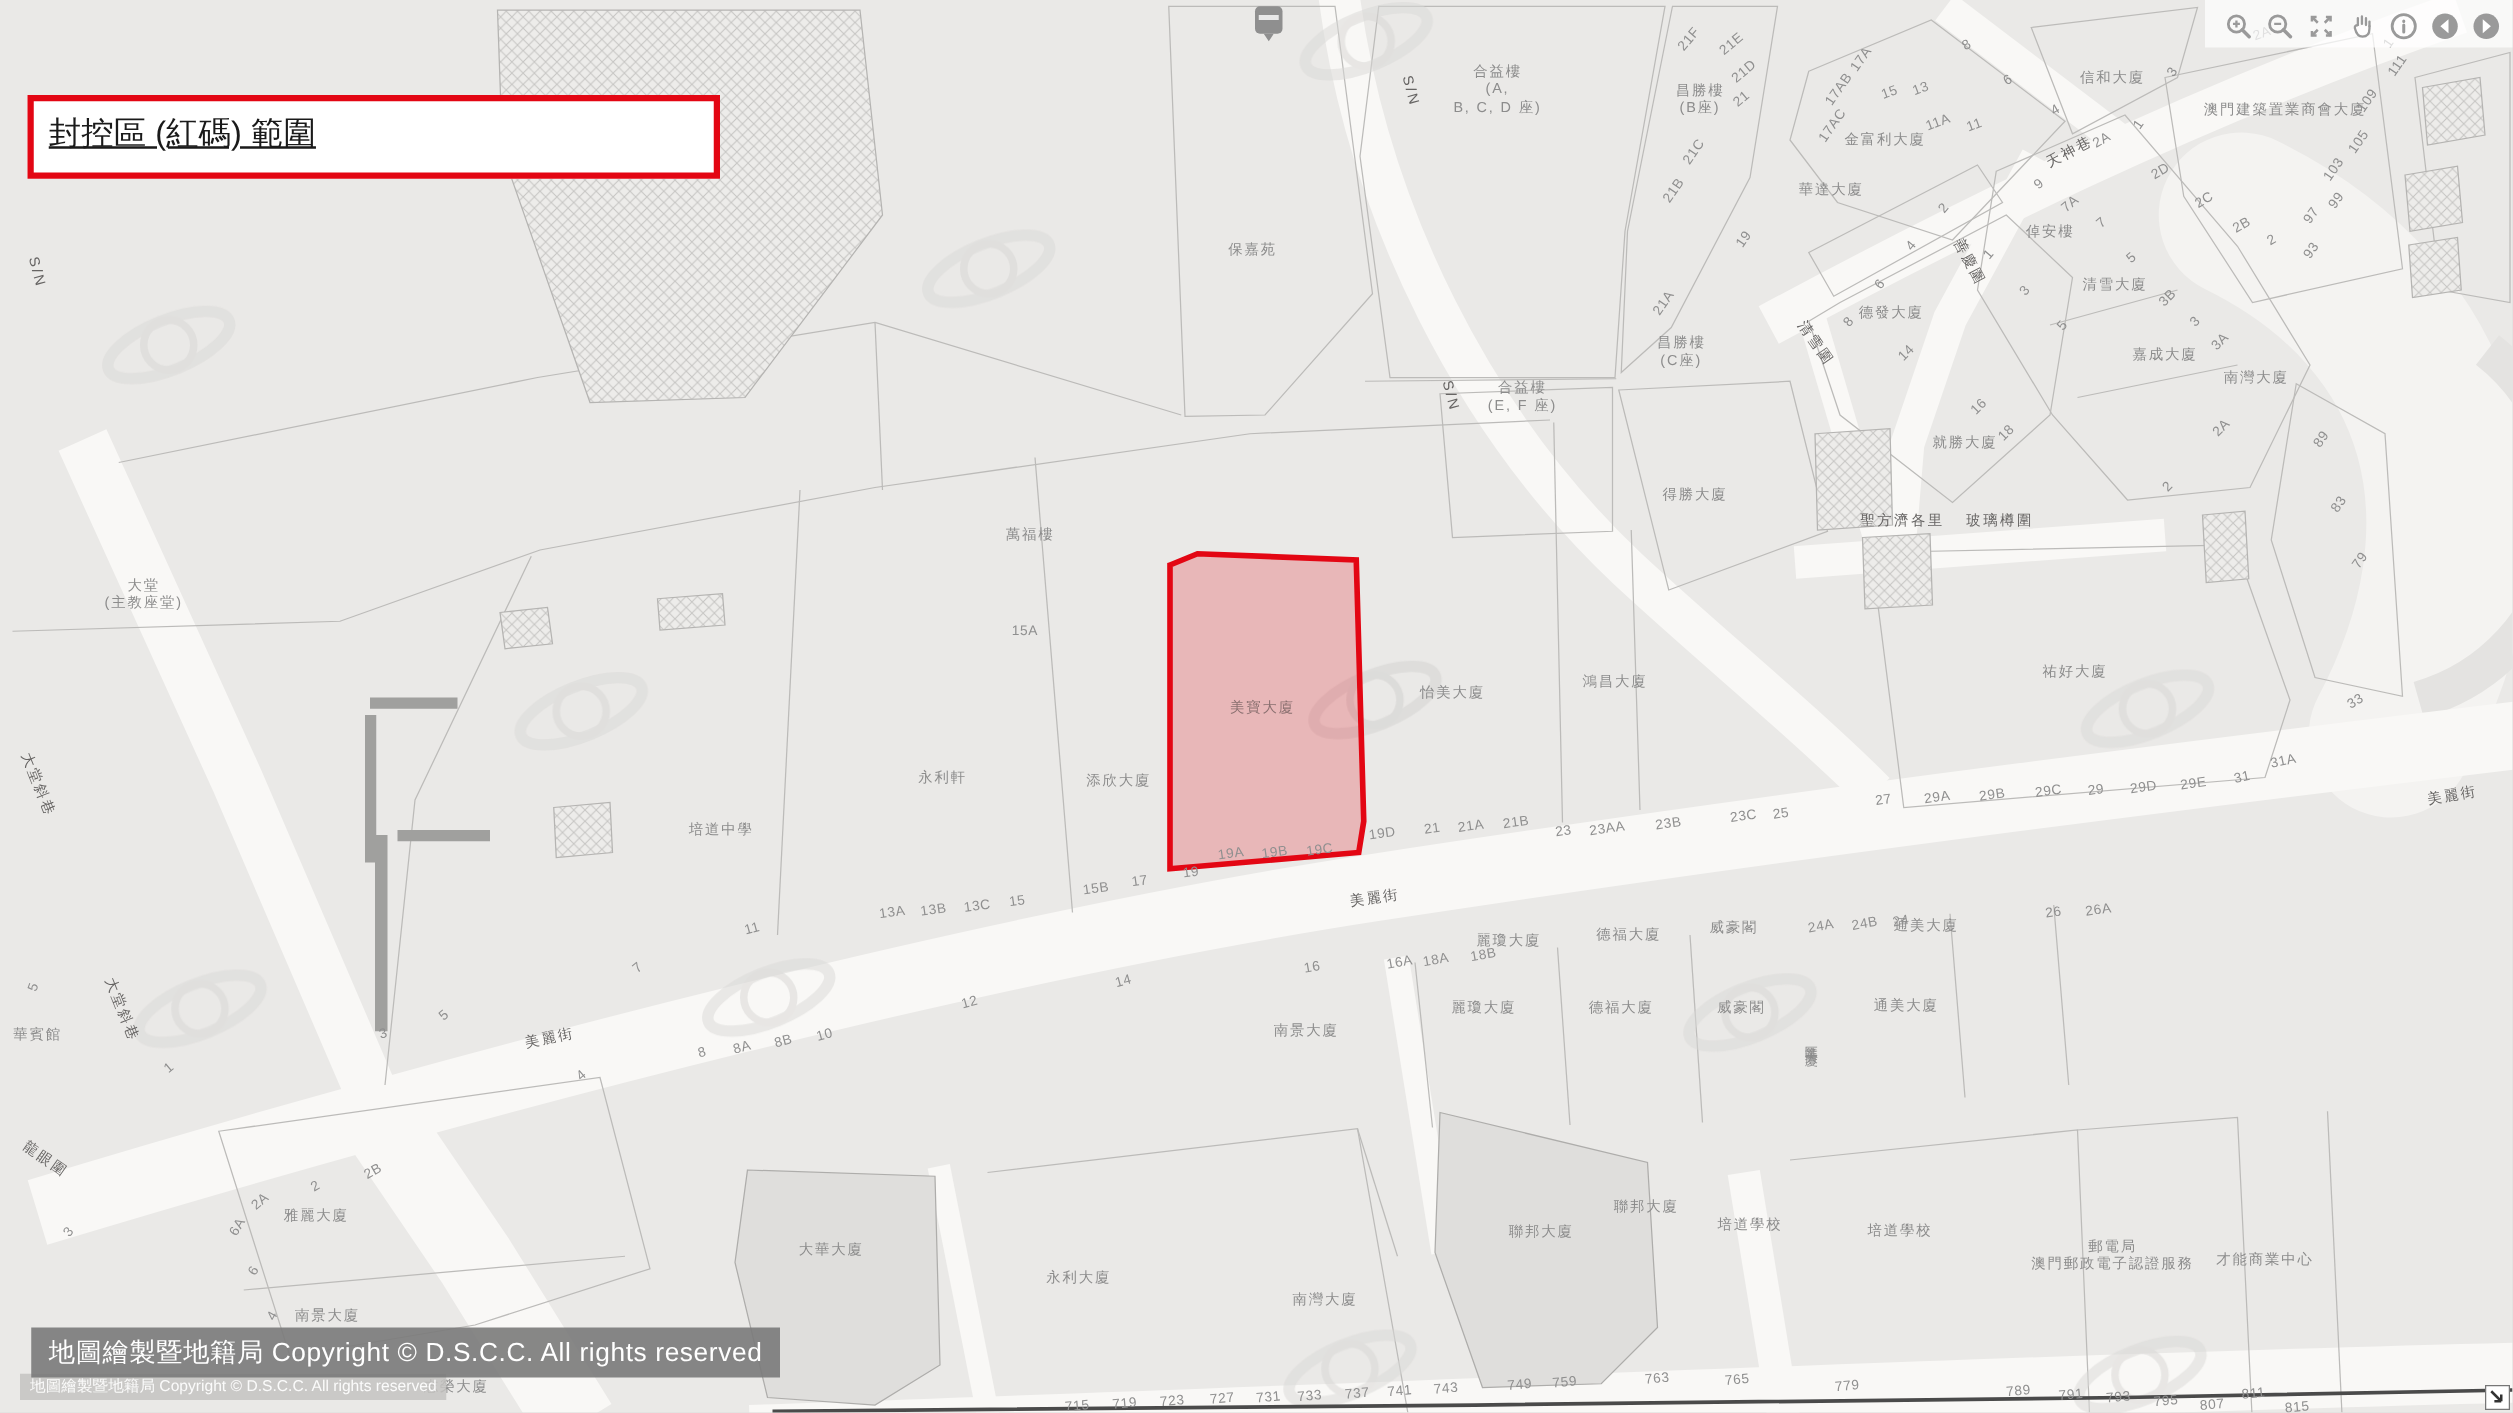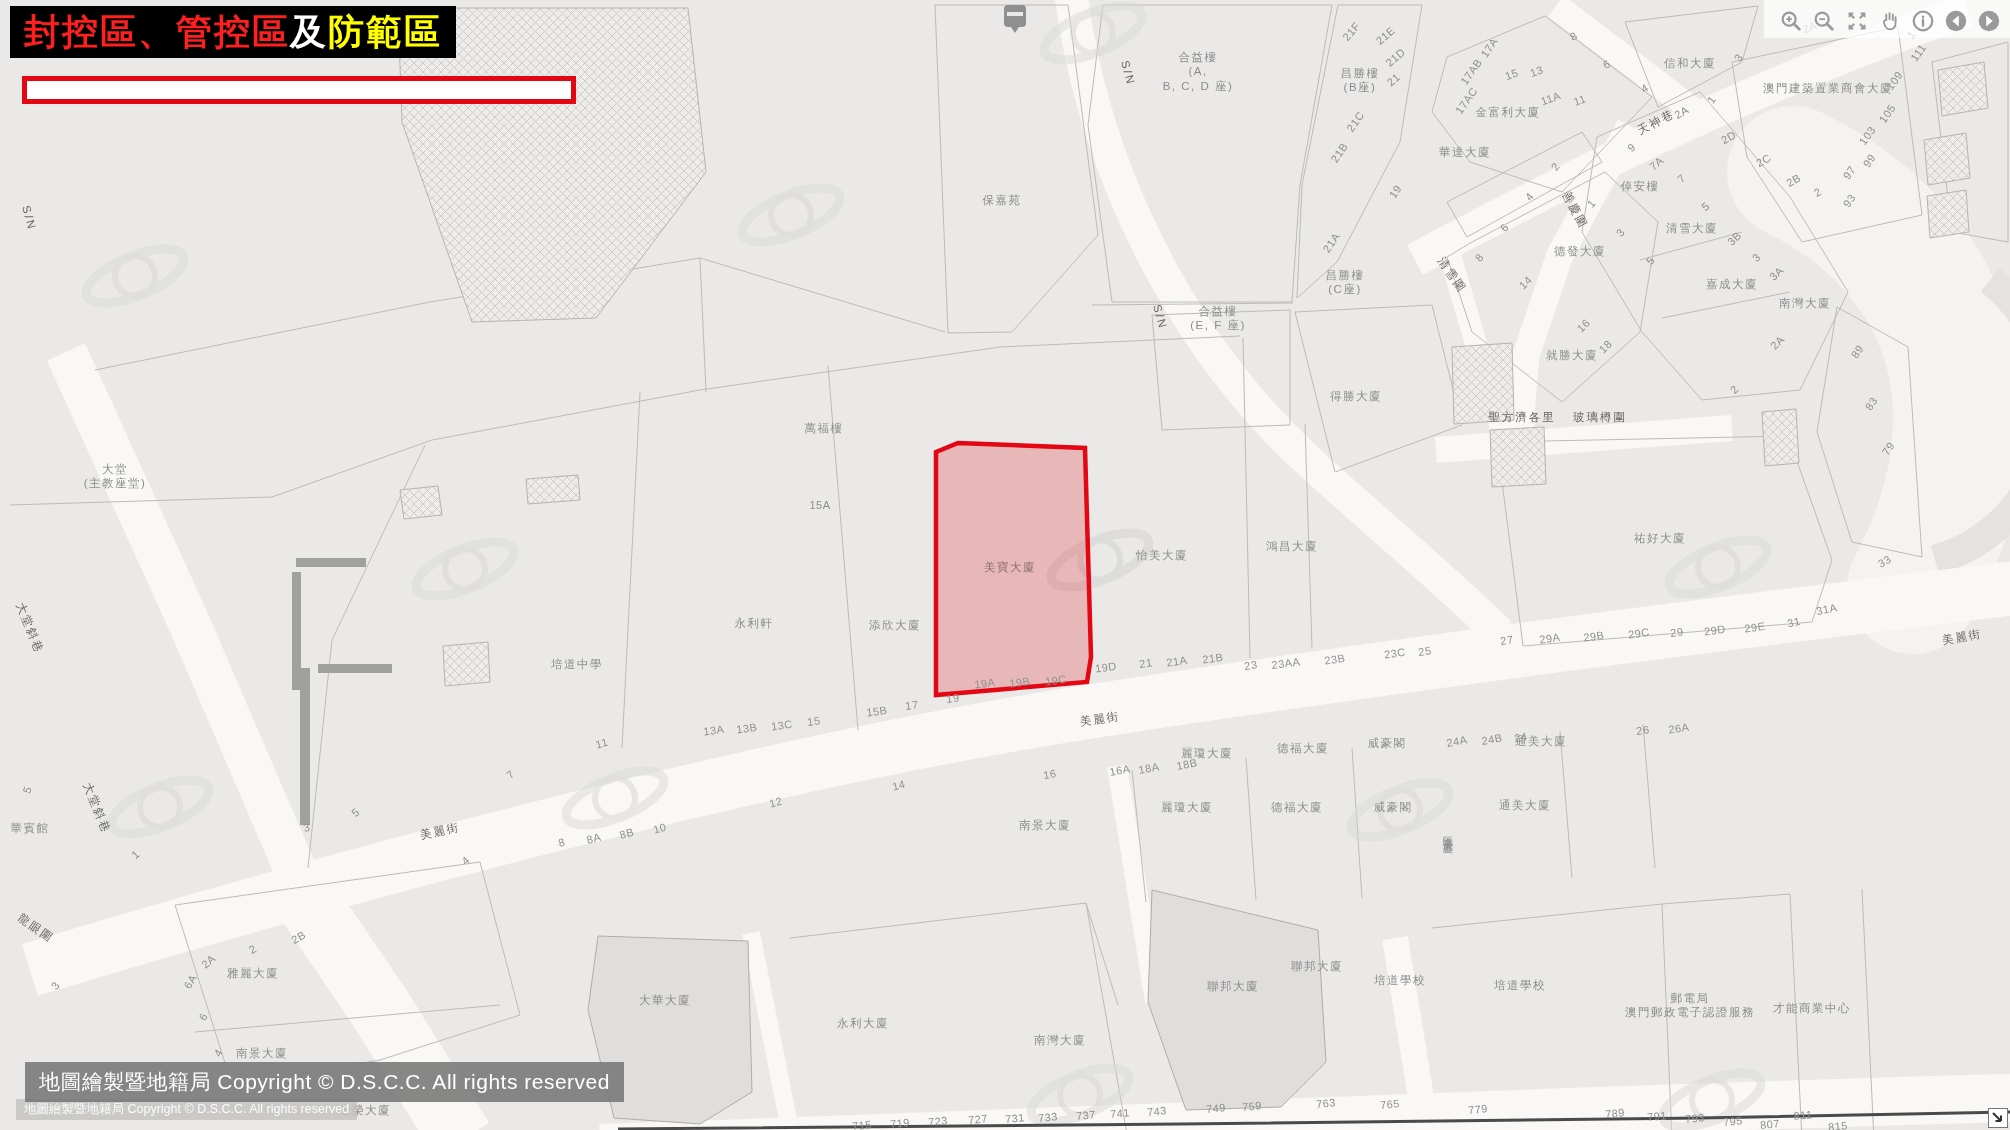--- a/index.html
+++ b/index.html
@@ -199,21 +199,21 @@
       <span class="map-lbl b" style="left: 1218px; top: 318px; transform: translate(-50%, -50%);">合益樓
 (E, F 座)</span>
       <span class="map-lbl b" style="left: 1508px; top: 112px; transform: translate(-50%, -50%);">金富利大廈</span>
       <span class="map-lbl b" style="left: 1465px; top: 152px; transform: translate(-50%, -50%);">華達大廈</span>
       <span class="map-lbl b" style="left: 1690px; top: 63px; transform: translate(-50%, -50%);">信和大廈</span>
       <span class="map-lbl b" style="left: 1828px; top: 88px; transform: translate(-50%, -50%);">澳門建築置業商會大廈</span>
       <span class="map-lbl b" style="left: 1640px; top: 186px; transform: translate(-50%, -50%);">倬安樓</span>
       <span class="map-lbl b" style="left: 1692px; top: 228px; transform: translate(-50%, -50%);">清雪大廈</span>
       <span class="map-lbl b" style="left: 1732px; top: 284px; transform: translate(-50%, -50%);">嘉成大廈</span>
       <span class="map-lbl b" style="left: 1805px; top: 303px; transform: translate(-50%, -50%);">南灣大廈</span>
-      <span class="map-lbl b" style="left: 1580px; top: 251px; transform: translate(-50%, -50%);">德發大廈</span>
+      <span class="map-lbl b" style="left: 1513px; top: 251px; transform: translate(-50%, -50%);">德發大廈</span>
       <span class="map-lbl b" style="left: 1572px; top: 355px; transform: translate(-50%, -50%);">就勝大廈</span>
       <span class="map-lbl b" style="left: 1356px; top: 396px; transform: translate(-50%, -50%);">得勝大廈</span>
       <span class="map-lbl b" style="left: 1660px; top: 538px; transform: translate(-50%, -50%);">祐好大廈</span>
       <span class="map-lbl b" style="left: 1292px; top: 546px; transform: translate(-50%, -50%);">鴻昌大廈</span>
       <span class="map-lbl b" style="left: 1162px; top: 555px; transform: translate(-50%, -50%);">怡美大廈</span>
       <span class="map-lbl z" style="left: 1010px; top: 567px; transform: translate(-50%, -50%);">美寶大廈</span>
       <span class="map-lbl b" style="left: 895px; top: 625px; transform: translate(-50%, -50%);">添欣大廈</span>
       <span class="map-lbl b" style="left: 754px; top: 623px; transform: translate(-50%, -50%);">永利軒</span>
       <span class="map-lbl b" style="left: 577px; top: 664px; transform: translate(-50%, -50%);">培道中學</span>
       <span class="map-lbl b" style="left: 824px; top: 428px; transform: translate(-50%, -50%);">萬福樓</span>
@@ -388,27 +388,23 @@
       <span class="map-lbl n" style="left: 1478px; top: 1110px; transform: translate(-50%, -50%) rotate(-5deg);">779</span>
       <span class="map-lbl n" style="left: 1615px; top: 1114px; transform: translate(-50%, -50%) rotate(-5deg);">789</span>
       <span class="map-lbl n" style="left: 1657px; top: 1117px; transform: translate(-50%, -50%) rotate(-5deg);">791</span>
       <span class="map-lbl n" style="left: 1695px; top: 1119px; transform: translate(-50%, -50%) rotate(-5deg);">793</span>
       <span class="map-lbl n" style="left: 1733px; top: 1122px; transform: translate(-50%, -50%) rotate(-5deg);">795</span>
       <span class="map-lbl n" style="left: 1770px; top: 1125px; transform: translate(-50%, -50%) rotate(-5deg);">807</span>
       <span class="map-lbl n" style="left: 1803px; top: 1116px; transform: translate(-50%, -50%) rotate(-5deg);">811</span>
       <span class="map-lbl n" style="left: 1838px; top: 1127px; transform: translate(-50%, -50%) rotate(-5deg);">815</span>
     </div>
 
-  <div id="banner">
-      <span style="color: rgb(255, 31, 31);">封控區、管控區</span>
-      <span style="color: rgb(255, 255, 255);">及</span>
-      <span style="color: rgb(255, 255, 0);">防範區</span>
-    </div>
 
   <div id="info-box">
+    <div class="l1">封控區 (紅碼) 範圍</div>
   </div>
 
   <div id="toolbar">
     <svg class="tb-btn" viewBox="0 0 28 28">
       <circle cx="12" cy="12" r="7" fill="none" stroke="#9a9a9a" stroke-width="2.4"></circle>
       <path d="M17,17 L23,23" stroke="#9a9a9a" stroke-width="3" stroke-linecap="round"></path>
       <path d="M12,9 V15 M9,12 H15" stroke="#9a9a9a" stroke-width="2"></path>
     </svg>
     <svg class="tb-btn" viewBox="0 0 28 28">
       <circle cx="12" cy="12" r="7" fill="none" stroke="#9a9a9a" stroke-width="2.4"></circle>

